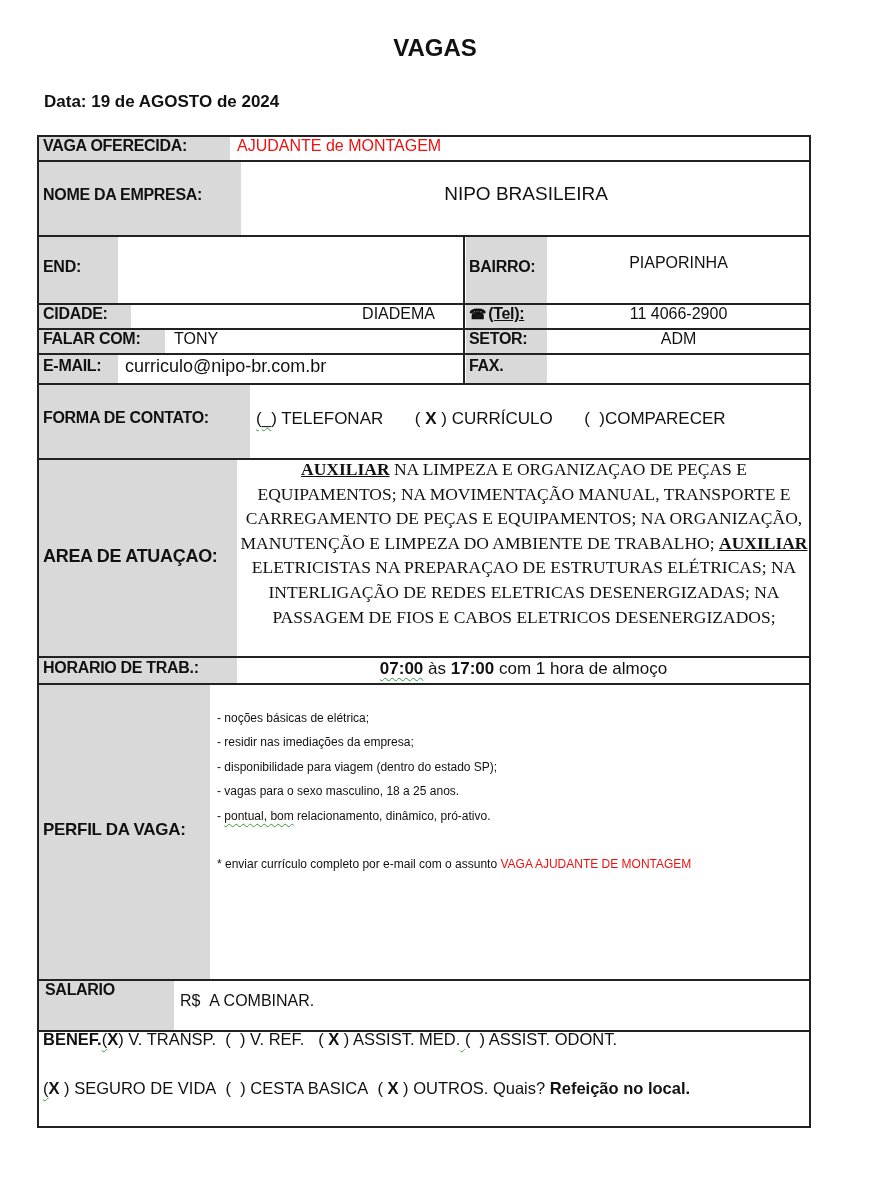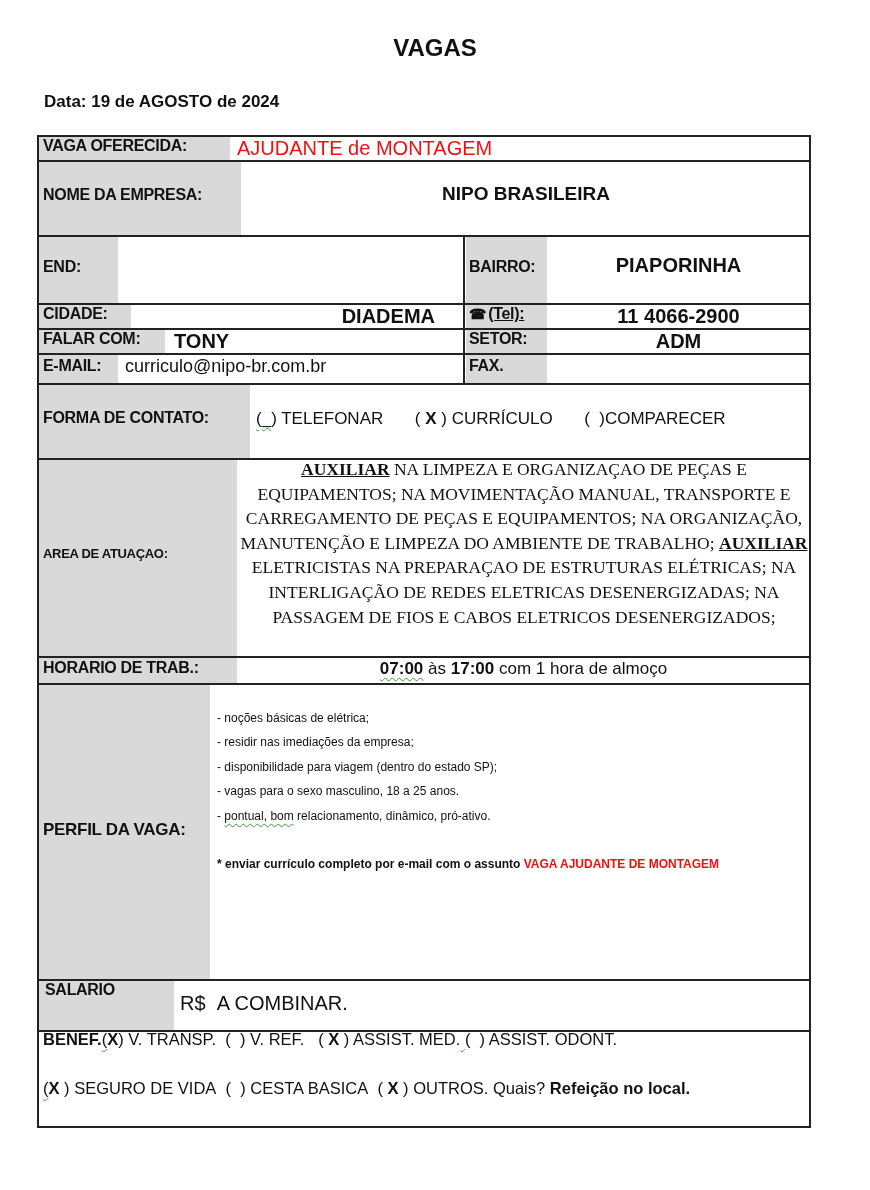--- a/index.html
+++ b/index.html
@@ -6,22 +6,22 @@
   body { width: 870px; height: 1190px; position: relative; overflow: hidden;
          font-family: "Liberation Sans", sans-serif; color: #111; }
   .abs { position: absolute; }
   .title { left: 0; width: 870px; top: 34px; text-align: center; font-weight: bold; font-size: 24px; }
   .date { left: 44px; top: 92px; font-weight: bold; font-size: 17px; }
   .frame { left: 37px; top: 135px; width: 774px; height: 993px; border: 2px solid #222; box-sizing: border-box; }
   .hline { position: absolute; left: 37px; width: 774px; height: 2px; background: #222; }
   .vline { position: absolute; width: 2px; background: #222; }
   .gray { position: absolute; background: #d9d9d9; }
   .lbl { position: absolute; font-weight: bold; font-size: 16px; letter-spacing: -0.3px; white-space: nowrap; }
-  .val { position: absolute; font-size: 20px; white-space: nowrap; }
-  .b { font-weight: bold; }
+  .val { position: absolute; font-size: 16px; white-space: nowrap; }
+  .b { font-weight: normal; }
   .red { color: #ee1111; }
   .area { position: absolute; left: 238px; top: 457px; width: 572px; text-align: center;
           font-family: "Liberation Serif", serif; font-size: 17.5px; line-height: 24.6px; }
   .area u { font-weight: bold; }
   .perfil { position: absolute; left: 217px; top: 706px; width: 592px; font-size: 12px; line-height: 24.4px; }
   .perfil p { margin: 0; }
   .squig { text-decoration: underline wavy #3a9a3a; text-decoration-thickness: 1px; text-underline-offset: 3px; }
   .phone-icon { display: inline-block; font-size: 14px; margin-right: 2px; }
 </style>
 </head>
@@ -97,21 +97,21 @@
   <span>
     <span><span>(</span> <b>X</b> <span>)</span></span>
     <span>CURRÍCULO</span>
   </span>
   <span style="display:inline-block;width:22px;"></span>
   <span>
     <span><span>(</span>&nbsp;&nbsp;<span>)</span></span><span>COMPARECER</span>
   </span>
 </div>
 
-<span class="lbl" style="left:43px;top:546px;font-size:13px;">AREA DE ATUAÇAO:</span>
+<span class="lbl" style="left:43px;top:546px;font-size:18px;">AREA DE ATUAÇAO:</span>
 <div class="area">
   <u>AUXILIAR</u><span> NA LIMPEZA E ORGANIZAÇAO DE PEÇAS E EQUIPAMENTOS; NA MOVIMENTAÇÃO MANUAL, TRANSPORTE E CARREGAMENTO DE PEÇAS E EQUIPAMENTOS; NA ORGANIZAÇÃO, MANUTENÇÃO E LIMPEZA DO AMBIENTE DE TRABALHO; </span><u>AUXILIAR </u><span>ELETRICISTAS NA PREPARAÇAO DE ESTRUTURAS ELÉTRICAS; NA INTERLIGAÇÃO DE REDES ELETRICAS DESENERGIZADAS; NA PASSAGEM DE FIOS E CABOS ELETRICOS DESENERGIZADOS;</span>
 </div>
 
 <span class="lbl" style="left:43px;top:659px;">HORARIO DE TRAB.:</span>
 <div class="val" style="left:237px;width:573px;text-align:center;top:659px;font-size:17px;">
   <b class="squig">07:00</b><span> às </span><b>17:00</b><span> com 1 hora de almoço</span>
 </div>
 
 <span class="lbl" style="left:43px;top:820px;font-size:17px;">PERFIL DA VAGA:</span>

